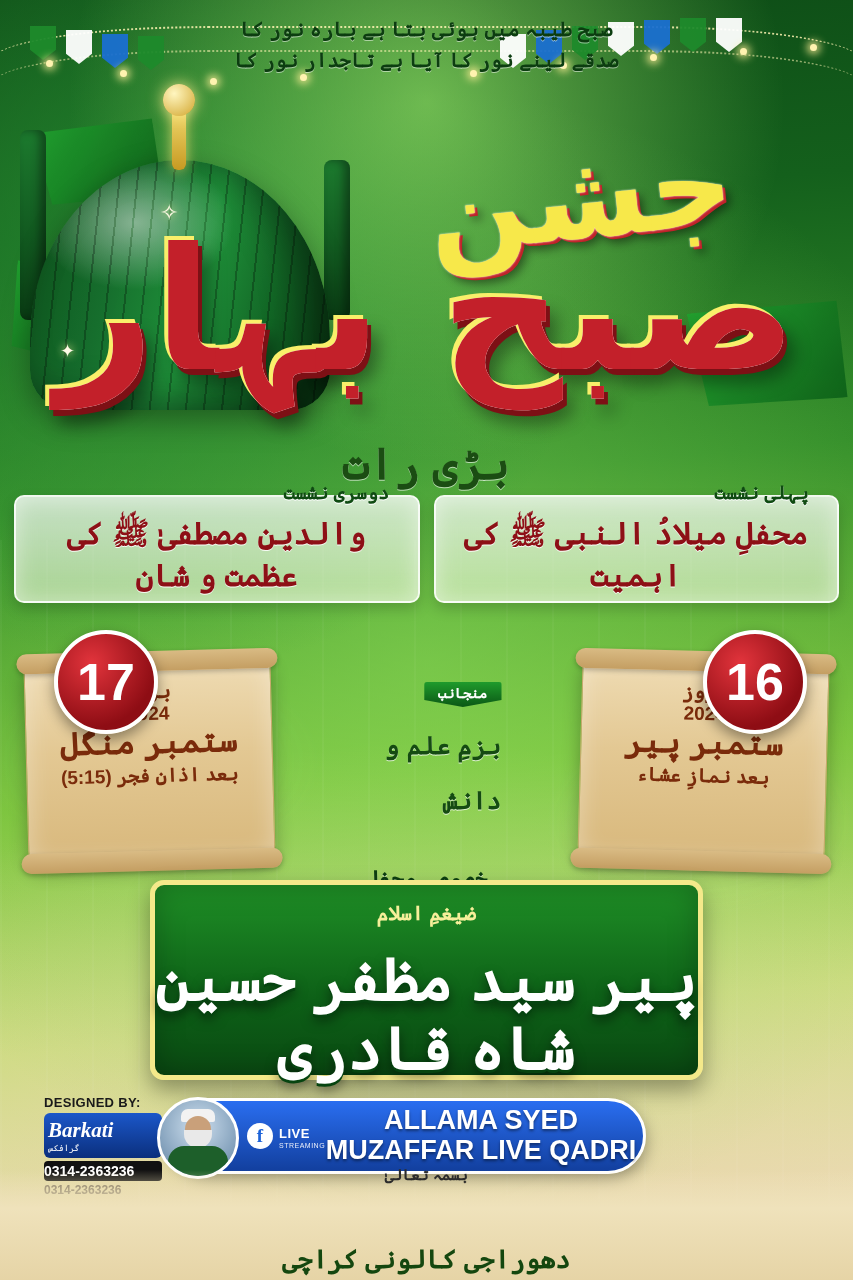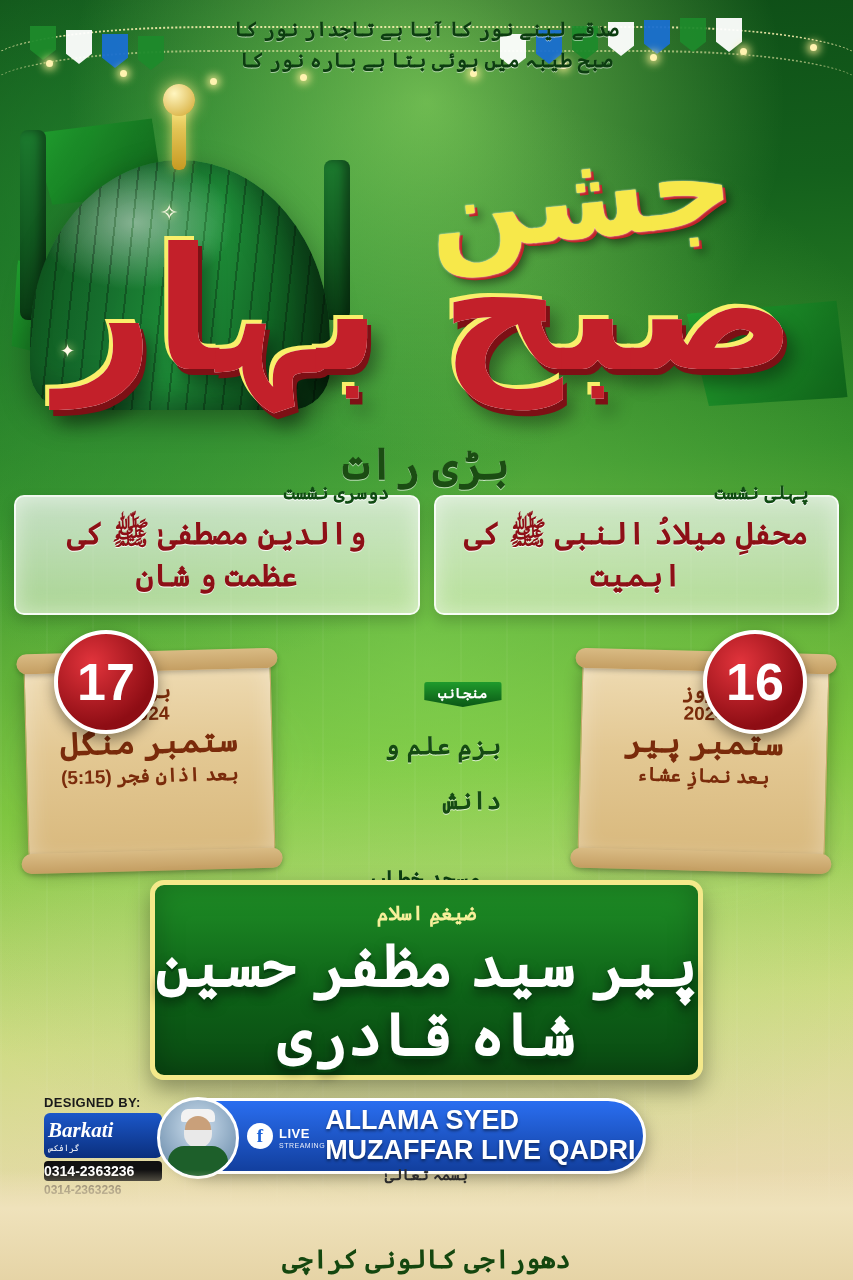--- a/index.html
+++ b/index.html
@@ -120,21 +120,21 @@
     position:absolute;left:0;right:0;top:438px;
     text-align:center;direction:rtl;
     font-size:44px;font-weight:bold;color:#1b4d13;
     text-shadow:0 1px 0 rgba(255,255,255,.6);
   }
   
   .sessions{
     position:absolute;top:495px;left:14px;right:14px;display:flex;gap:14px;direction:rtl;
   }
   .session{
-    flex:1;position:relative;border-radius:10px;padding:16px 12px 16px;
+    flex:1;position:relative;border-radius:10px;padding:16px 12px 4px;
     background:linear-gradient(180deg,rgba(255,255,255,.72),rgba(236,248,214,.58));
     border:2px solid rgba(255,255,255,.85);
     box-shadow:0 6px 14px rgba(0,0,0,.18), inset 0 0 22px rgba(255,255,255,.5);
     text-align:center;direction:rtl;
   }
   .session .tag{
     position:absolute;top:-16px;right:28px;
     font-size:19px;font-weight:bold;color:#0f4b12;
     text-shadow:0 1px 0 #fff;
   }
@@ -197,21 +197,21 @@
     text-align:center;direction:rtl;
   }
   .speaker-top{
     position:absolute;top:-14px;left:0;right:0;text-align:center;
     font-size:22px;font-weight:bold;color:#0d3f10;text-shadow:0 1px 0 rgba(255,255,255,.65);
   }
   .speaker-small{
     margin-top:16px;font-size:20px;font-weight:bold;color:#f6ef9a;
   }
   .speaker-name{
-    margin-top:6px;font-size:60px;font-weight:bold;color:#fff;line-height:1.15;
+    margin-top:20px;font-size:60px;font-weight:bold;color:#fff;line-height:1.15;
     text-shadow:0 3px 0 #064410, 0 6px 12px rgba(0,0,0,.5);
   }
   
   .designer{
     position:absolute;left:44px;top:1095px;width:118px;text-align:left;
   }
   .designer .dby{font-size:13px;font-weight:bold;color:#1a1a1a;letter-spacing:.3px;}
   .designer .chip{
     margin-top:3px;background:linear-gradient(180deg,#1b57c9,#0b2f7d);
     border-radius:6px;padding:5px 4px;color:#fff;
@@ -243,21 +243,21 @@
     margin-left:74px;display:flex;align-items:center;gap:6px;color:#fff;
   }
   .fb-circle{
     width:26px;height:26px;border-radius:50%;background:#fff;color:#1d63d8;
     font-weight:bold;font-size:19px;display:flex;align-items:center;justify-content:center;
     font-family:"Liberation Serif",serif;
   }
   .fb-live .livetxt{font-size:13px;font-weight:bold;letter-spacing:.5px;}
   .fb-live .stream{font-size:7px;opacity:.9;letter-spacing:.5px;display:block;}
   .speaker-en{
-    flex:1;text-align:left;color:#fff;font-weight:bold;font-size:27px;line-height:1.1;
+    flex:1;text-align:center;color:#fff;font-weight:bold;font-size:27px;line-height:1.1;
     text-shadow:0 2px 3px rgba(0,0,0,.45);padding-right:6px;
   }
   
   .footer{
     position:absolute;left:0;right:0;bottom:0;height:110px;
     background:linear-gradient(180deg,rgba(239,226,187,.0),#efe2bb 35%,#e6d4a6);
     direction:rtl;text-align:center;
   }
   .footer .crest{
     position:absolute;left:50%;transform:translateX(-50%);top:-4px;
@@ -315,22 +315,22 @@
     <div class="dome">
       <div class="dome-ribs"></div>
     </div>
     <div class="finial"></div>
     <div class="sparkle" style="left:40px;top:250px;">✦</div>
     <div class="sparkle" style="left:250px;top:300px;font-size:14px;">✦</div>
     <div class="sparkle" style="left:140px;top:110px;font-size:22px;">✧</div>
   </div>
 
   <div class="couplet">
+    <div>صبح طیبہ میں ہوئی بتا ہے بارہ نور کا</div>
     <div>صدقے لینے نور کا آیا ہے تاجدار نور کا</div>
-    <div>صبح طیبہ میں ہوئی بتا ہے بارہ نور کا</div>
   </div>
 
   <div class="title-block">
     <div class="title-jashn">جشن</div>
     <div class="title-main">صبح بہار</div>
   </div>
   <div class="title-sub">بڑی رات</div>
 
   <div class="sessions">
     <div class="session">
@@ -366,21 +366,21 @@
     <div class="daybadge b16">16</div>
     <div class="daybadge b17">17</div>
 
     <div class="center-ribbon">
       <div class="flagbit">منجانب</div>
       <div class="line">بزمِ علم و</div>
       <div class="line">دانش</div>
     </div>
   </div>
 
-  <div class="speaker-top" style="top:866px">مسجد خطاب</div>
+  <div class="speaker-top" style="top:866px">خصوصی محفل</div>
   <div class="speaker-box">
     <div class="speaker-small">ضیغمِ اسلام</div>
     <div class="speaker-name">پیر سید مظفر حسین شاہ قادری</div>
   </div>
 
   <div class="designer">
     <div class="dby">DESIGNED BY:</div>
     <div class="chip">
       <div class="brand">Barkati</div>
       <div class="sub">گرافکس</div>

